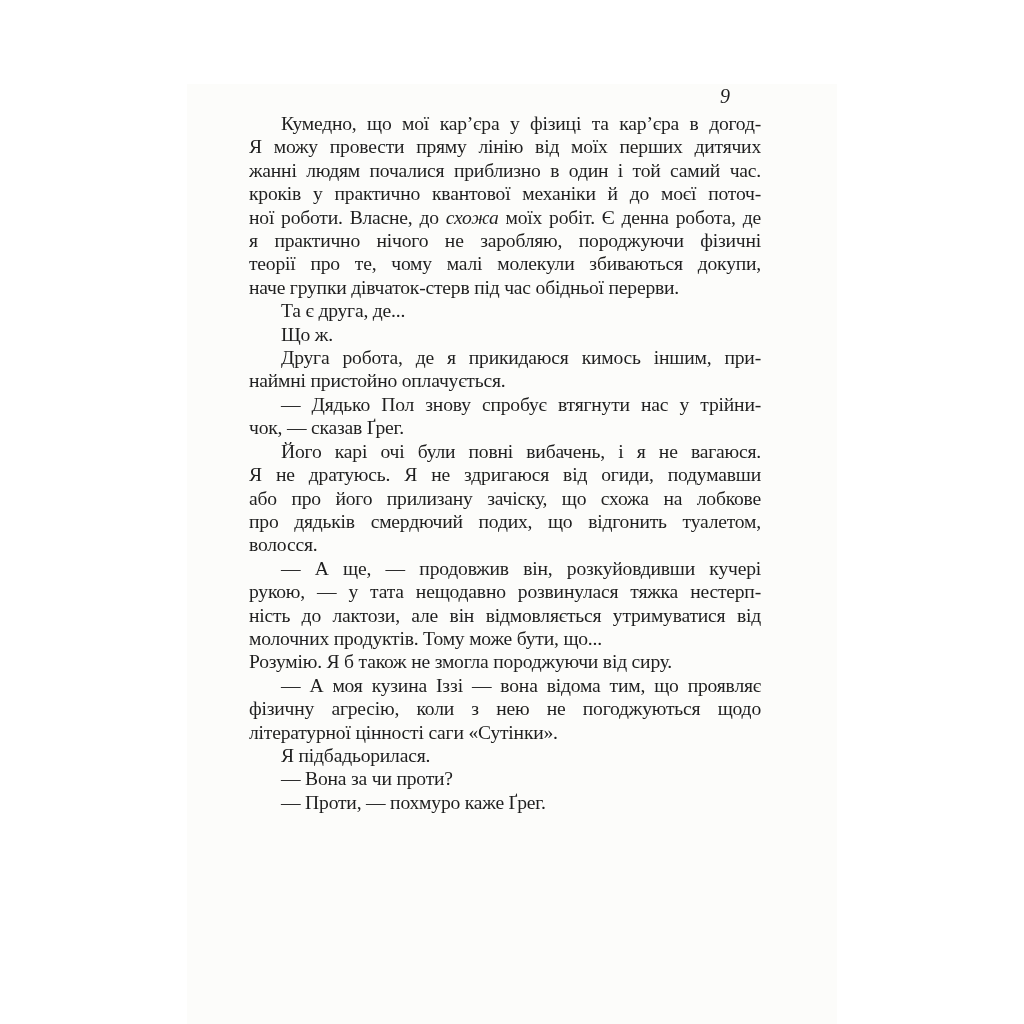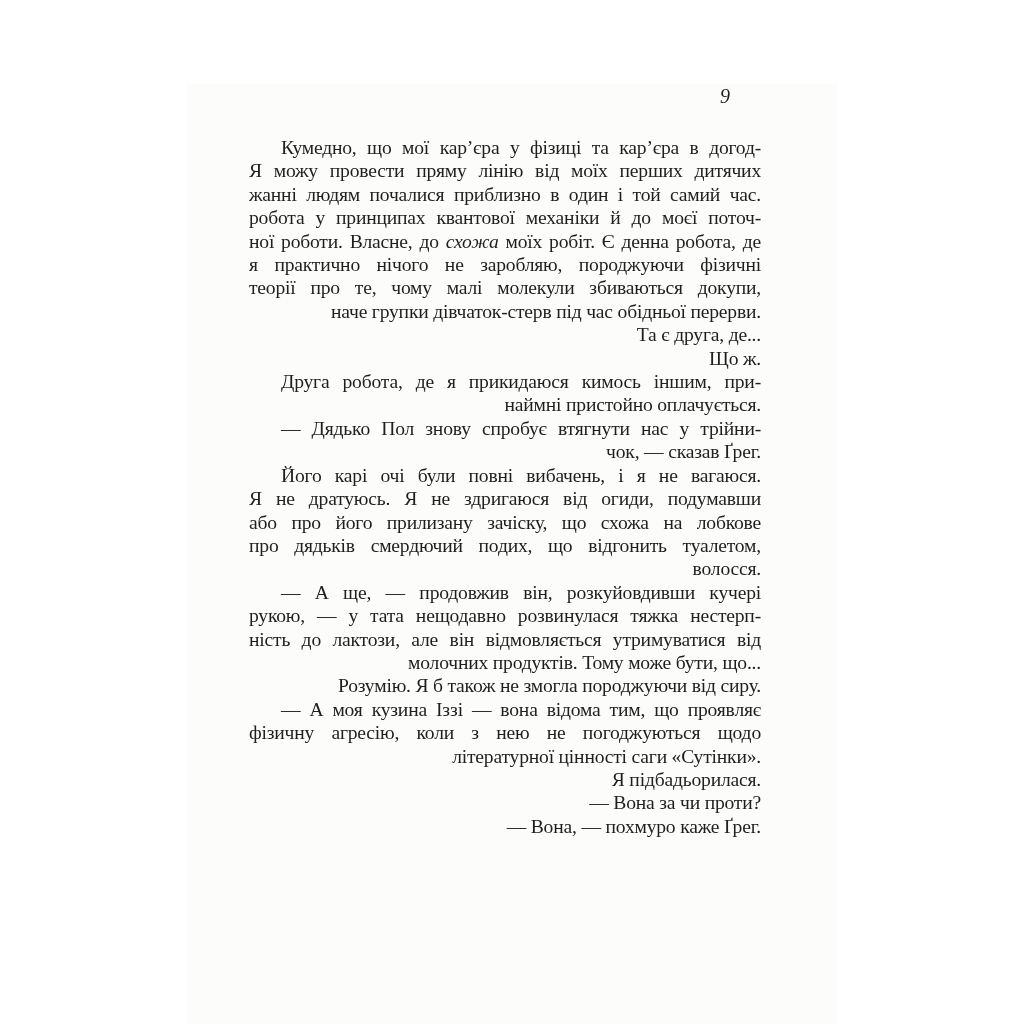--- a/index.html
+++ b/index.html
@@ -26,30 +26,30 @@
     width: 512px;
     box-sizing: border-box;
     margin-top: 84px;
     padding-right: 31px;
     text-align: right;
     font-style: italic;
     font-size: 20px;
     line-height: 24px;
   }
   .text {
-    margin-top: 28px;
+    margin-top: 4px;
     width: 512px;
     font-size: 19.6px;
     line-height: 23.4px;
     letter-spacing: -0.2px;
   }
   .para { margin: 0; padding: 0; }
   .line {
     width: 512px;
-    text-align: right;
+    text-align: left;
     overflow: hidden;
   }
   .line.just {
     text-align: justify;
     text-align-last: justify;
   }
   .line.first {
     text-indent: 32px;
   }
   .line i { font-style: italic; }
@@ -57,21 +57,21 @@
 </head>
 <body>
 
 <div class="page">
   <div class="pagenum">9</div>
   <div class="text">
       <div class="para">
         <div class="line first just">Кумедно, що мої кар’єра у фізиці та кар’єра в догод-</div>
         <div class="line just">Я можу провести пряму лінію від моїх перших дитячих</div>
         <div class="line just">жанні людям почалися приблизно в один і той самий час.</div>
-        <div class="line just">робота у принципах квантової механіки й до моєї поточ-</div>
+        <div class="line just">кроків у практично квантової механіки й до моєї поточ-</div>
         <div class="line just">ної роботи. Власне, до <i>схожа</i> моїх робіт. Є денна робота, де</div>
         <div class="line just">я практично нічого не заробляю, породжуючи фізичні</div>
         <div class="line just">теорії про те, чому малі молекули збиваються докупи,</div>
         <div class="line">наче групки дівчаток-стерв під час обідньої перерви.</div>
       </div>
       <div class="para">
         <div class="line first">Та є друга, де...</div>
       </div>
       <div class="para">
         <div class="line first">Що ж.</div>
@@ -105,16 +105,16 @@
         <div class="line just">фізичну агресію, коли з нею не погоджуються щодо</div>
         <div class="line">літературної цінності саги «Сутінки».</div>
       </div>
       <div class="para">
         <div class="line first">Я підбадьорилася.</div>
       </div>
       <div class="para">
         <div class="line first">— Вона за чи проти?</div>
       </div>
       <div class="para">
-        <div class="line first">— Вона, — похмуро каже Ґрег.</div>
+        <div class="line first">— Проти, — похмуро каже Ґрег.</div>
       </div>
     </div>
 </div>
 
 </body></html>

